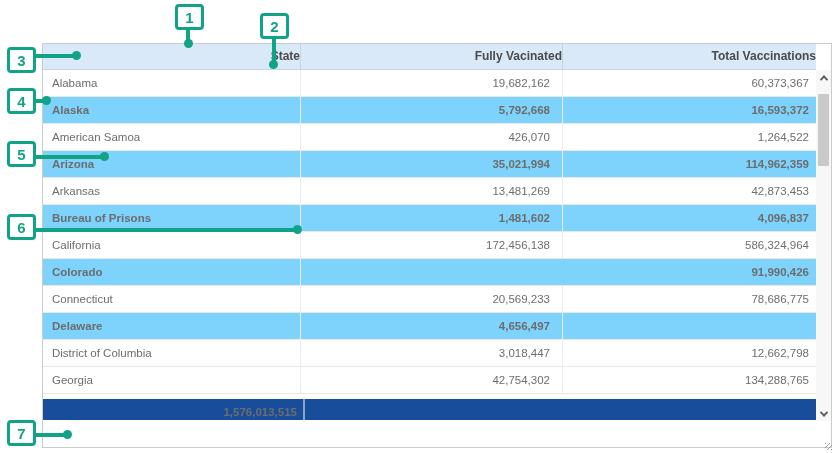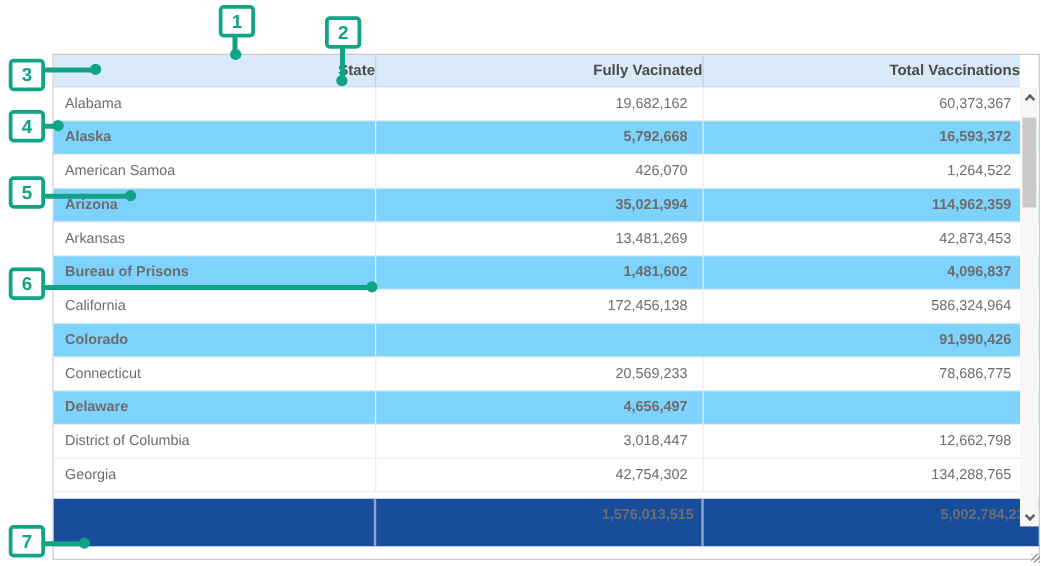--- a/index.html
+++ b/index.html
@@ -33,23 +33,24 @@
   .trow.alt { background:#7dd3fc;font-weight:bold; }
   .cell {
     font-size:11.5px; color:#6d6d6d; line-height:26px;
     white-space:nowrap; overflow:hidden;
   }
   .cell.c0 { padding-left:9px; border-right:1px solid #ececec; }
   .cell.c1 { text-align:right; padding-right:12px; border-right:1px solid #ececec; }
   .cell.c2 { text-align:right; padding-right:22px; }
   .gap { height:5px; background:#ffffff; }
   .totalrow {
-    display:flex; height:38px; width:100%;
+    display:flex; height:21px; width:100%;
     background:#174d9b; color:#ffffff; font-weight:bold; font-size:12px;
     line-height:21px;
+    flex-direction:column;
   }
   .totalrow .c0 { padding-left:9px; border-right:2px solid #8fa3c9; }
   .totalrow .c1 { text-align:right; padding-right:6px; border-right:2px solid #8fa3c9; }
   .totalrow .c2 { text-align:right; padding-right:5px;margin-left:43px; }
   
   .vscroll {
     position:absolute; top:26px; right:0; width:15px; height:351px;
     background:#f7f7f7;
   }
   .sbtn {

